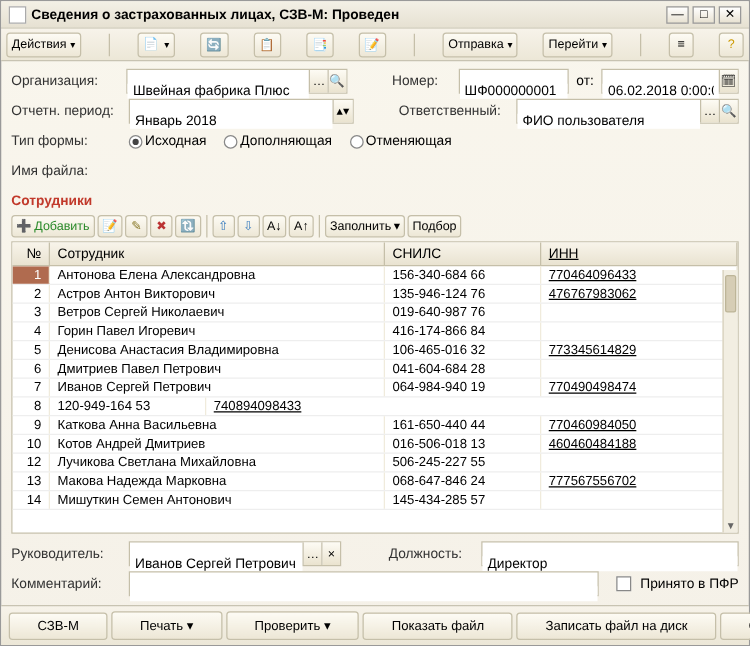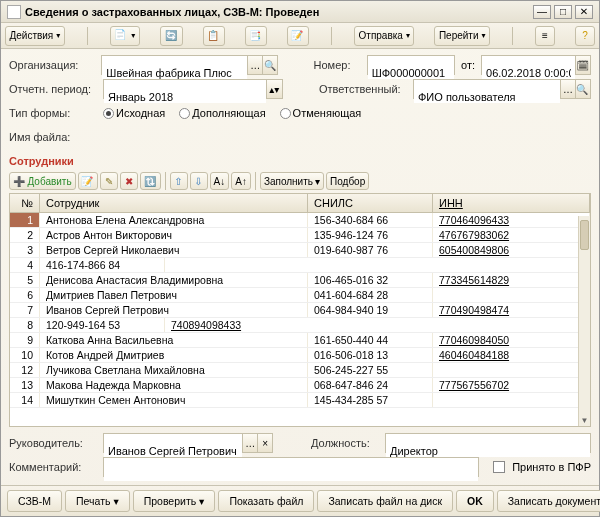--- a/index.html
+++ b/index.html
@@ -38,21 +38,21 @@
   .c-emp { width: 268px; }
   .c-snils { width: 125px; }
   .c-inn { flex:1;text-decoration:underline; }
   .vscroll { position:absolute; right:0; top:22px; bottom:0; width:12px; background:#f2eee2; border-left:1px solid #d6d0bc;}
   .vscroll .thumb{ position:absolute; top:4px; left:1px; right:1px; height:30px; background:#d6cdb5; border:1px solid #bdb598; border-radius:2px;}
   .vscroll .arr{position:absolute;left:0;right:0;height:12px;display:flex;align-items:center;justify-content:center;font-size:8px;color:#666;}
   .vscroll .arr.up{top:0;} .vscroll .arr.dn{bottom:0;}
   .bottom-form { padding: 4px 8px; }
   .chk { width:12px;height:12px;border:1px solid #888;background:#fff;display:inline-block;}
   .footer { margin-top:auto; border-top:1px solid #c8c3b2; padding: 4px 6px; display:flex; align-items:center; gap:3px; background:linear-gradient(#f7f3ea,#ece7d7); }
-  .ftab { padding: 4px 10px; background: linear-gradient(#fdfbf4,#ede7d6); border:1px solid #c5bfa9; border-radius:3px; cursor:pointer; white-space:nowrap; font-size:10.5px;}
+  .ftab { padding: 4px 22px; background: linear-gradient(#fdfbf4,#ede7d6); border:1px solid #c5bfa9; border-radius:3px; cursor:pointer; white-space:nowrap; font-size:10.5px;}
   .ftab.ok { font-weight:bold; }
   .ic { width:14px; height:14px; display:inline-block; }
 </style>
 </head>
 <body>
 
 <div class="window">
   <div class="titlebar">
     <span class="icon"></span>
     <span class="title">Сведения о застрахованных лицах, СЗВ-М: Проведен</span>
@@ -182,24 +182,24 @@
         <div class="grow">
           <div class="c-n">2</div>
           <div class="c-emp">Астров Антон Викторович</div>
           <div class="c-snils">135-946-124 76</div>
           <div class="c-inn">476767983062</div>
         </div>
         <div class="grow">
           <div class="c-n">3</div>
           <div class="c-emp">Ветров Сергей Николаевич</div>
           <div class="c-snils">019-640-987 76</div>
-          <div class="c-inn">605400849806</div>
         </div>
         <div class="grow">
           <div class="c-n">4</div>
+          <div class="c-emp">Горин Павел Игоревич</div>
           <div class="c-snils">416-174-866 84</div>
           <div class="c-inn"></div>
         </div>
         <div class="grow">
           <div class="c-n">5</div>
           <div class="c-emp">Денисова Анастасия Владимировна</div>
           <div class="c-snils">106-465-016 32</div>
           <div class="c-inn">773345614829</div>
         </div>
         <div class="grow">

